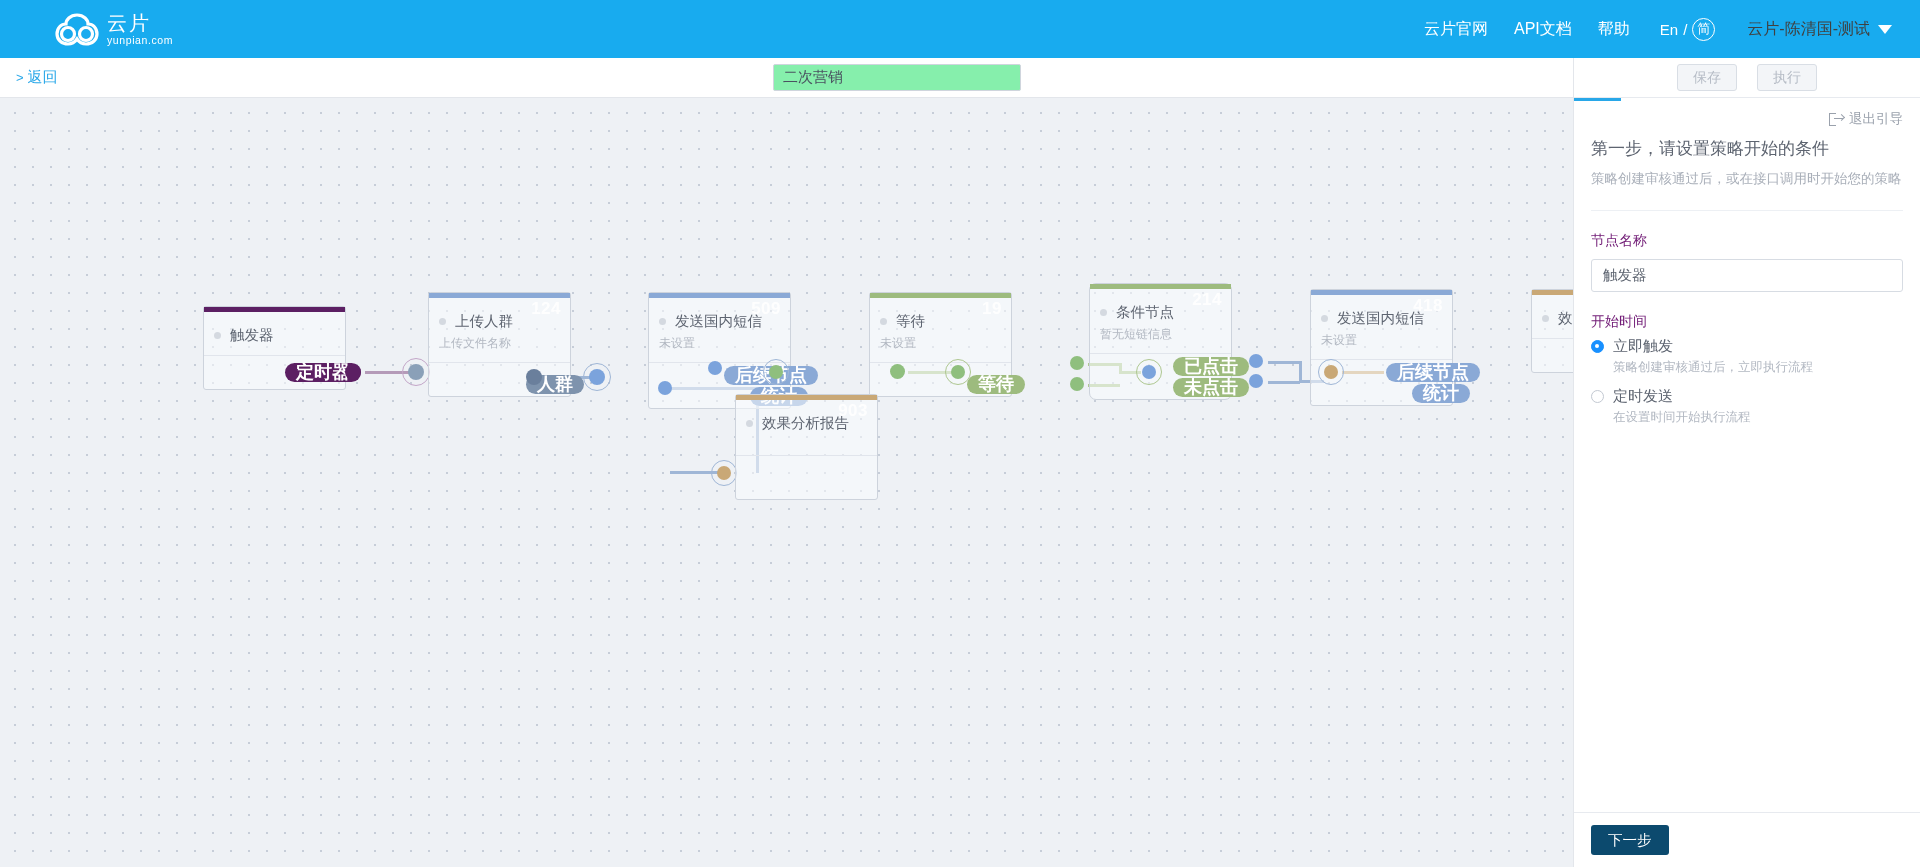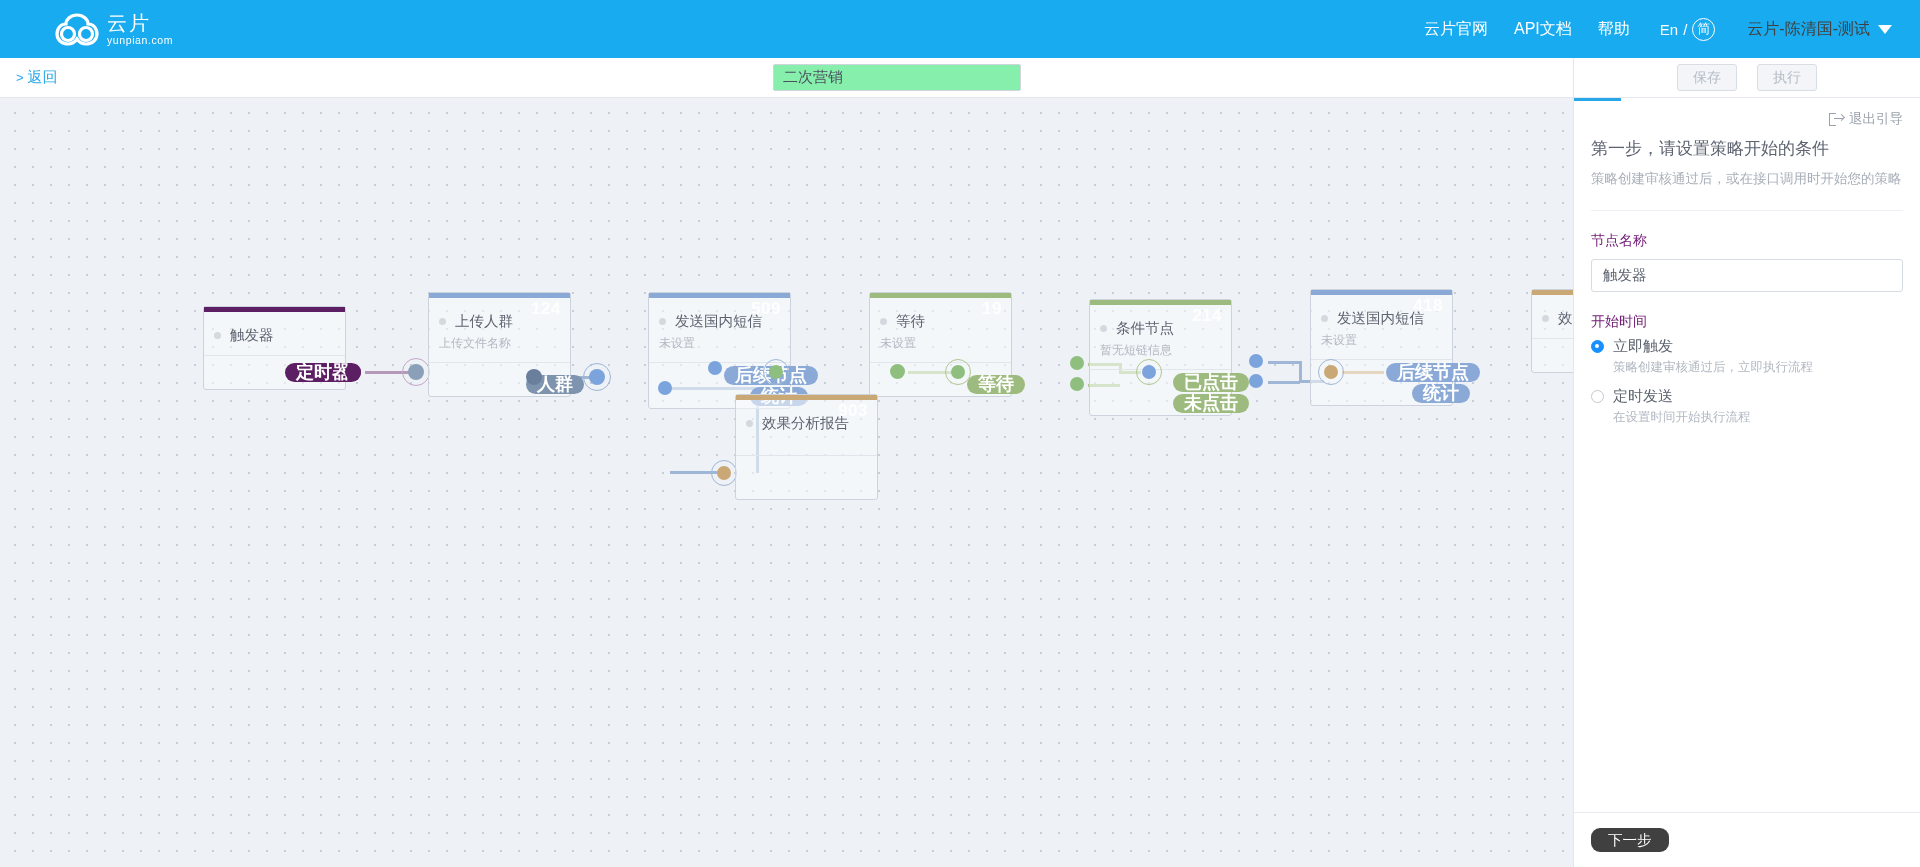--- a/index.html
+++ b/index.html
@@ -195,22 +195,22 @@
     width: 4.2px; height: 4.2px; border-radius: 50%; background: #fff;
   }
   .radio-label { font-size: 15px; color: #5d6470; }
   .radio-help { font-size: 12.5px; color: #b2b8c2; margin: 3px 0 11px 22px; }
 
   .panel-footer {
     height: 55px; border-top: 1px solid #e7eaef;
     display: flex; align-items: center; padding-left: 17px;
   }
   .next-btn {
-    height: 24px; padding: 0 17px;
-    background: #404040; border: none; border-radius: 9px;
+    height: 30px; padding: 0 17px;
+    background: #0c4a6e; border: none; border-radius: 3px;
     color: #fff; font-size: 14.5px; font-family: inherit; cursor: pointer;
   }
 </style>
 </head>
 <body>
 
 <div class="topbar">
   <div class="brand">
     <svg class="brand-logo" viewBox="0 0 46 38">
       <path d="M23 5 C16 5 12 10 12 14 C7 14 3 18 3 24 C3 30 8 34 14 34 C18 34 21 32 23 29 C25 32 28 34 32 34 C38 34 43 30 43 24 C43 18 39 14 34 14 C34 10 30 5 23 5 Z" fill="none" stroke="#fff" stroke-width="3.2"></path>
@@ -343,21 +343,21 @@
       <div class="node-sub">未设置</div>
     </div>
     <div class="node-foot">
       <span class="badge green" style="right:-14px; top:12px;">等待</span>
     </div>
   </div>
   <div class="knob" style="left:890px; top:266px; width:15px; height:15px; background:#8fbf7e;"></div>
   <div class="ring" style="left:945px; top:261px; width:26px; height:26px; border:1.5px solid #aec790;"></div>
   <div class="knob" style="left:951px; top:267px; width:14px; height:14px; background:#8fbf7e;"></div>
 
-  <div class="node" style="left:1089px; top:201px;">
+  <div class="node" style="left:1089px; top:185px;border-radius:7px;">
     <div class="node-bar" style="background:#9dbb7e;"></div>
     <div class="node-body">
       <div class="node-wm">214</div>
       <div class="node-titlerow">
         <span class="node-dot"></span>
         <span class="node-title">条件节点</span>
       </div>
       <div class="node-sub">暂无短链信息</div>
     </div>
     <div class="node-foot tall">

